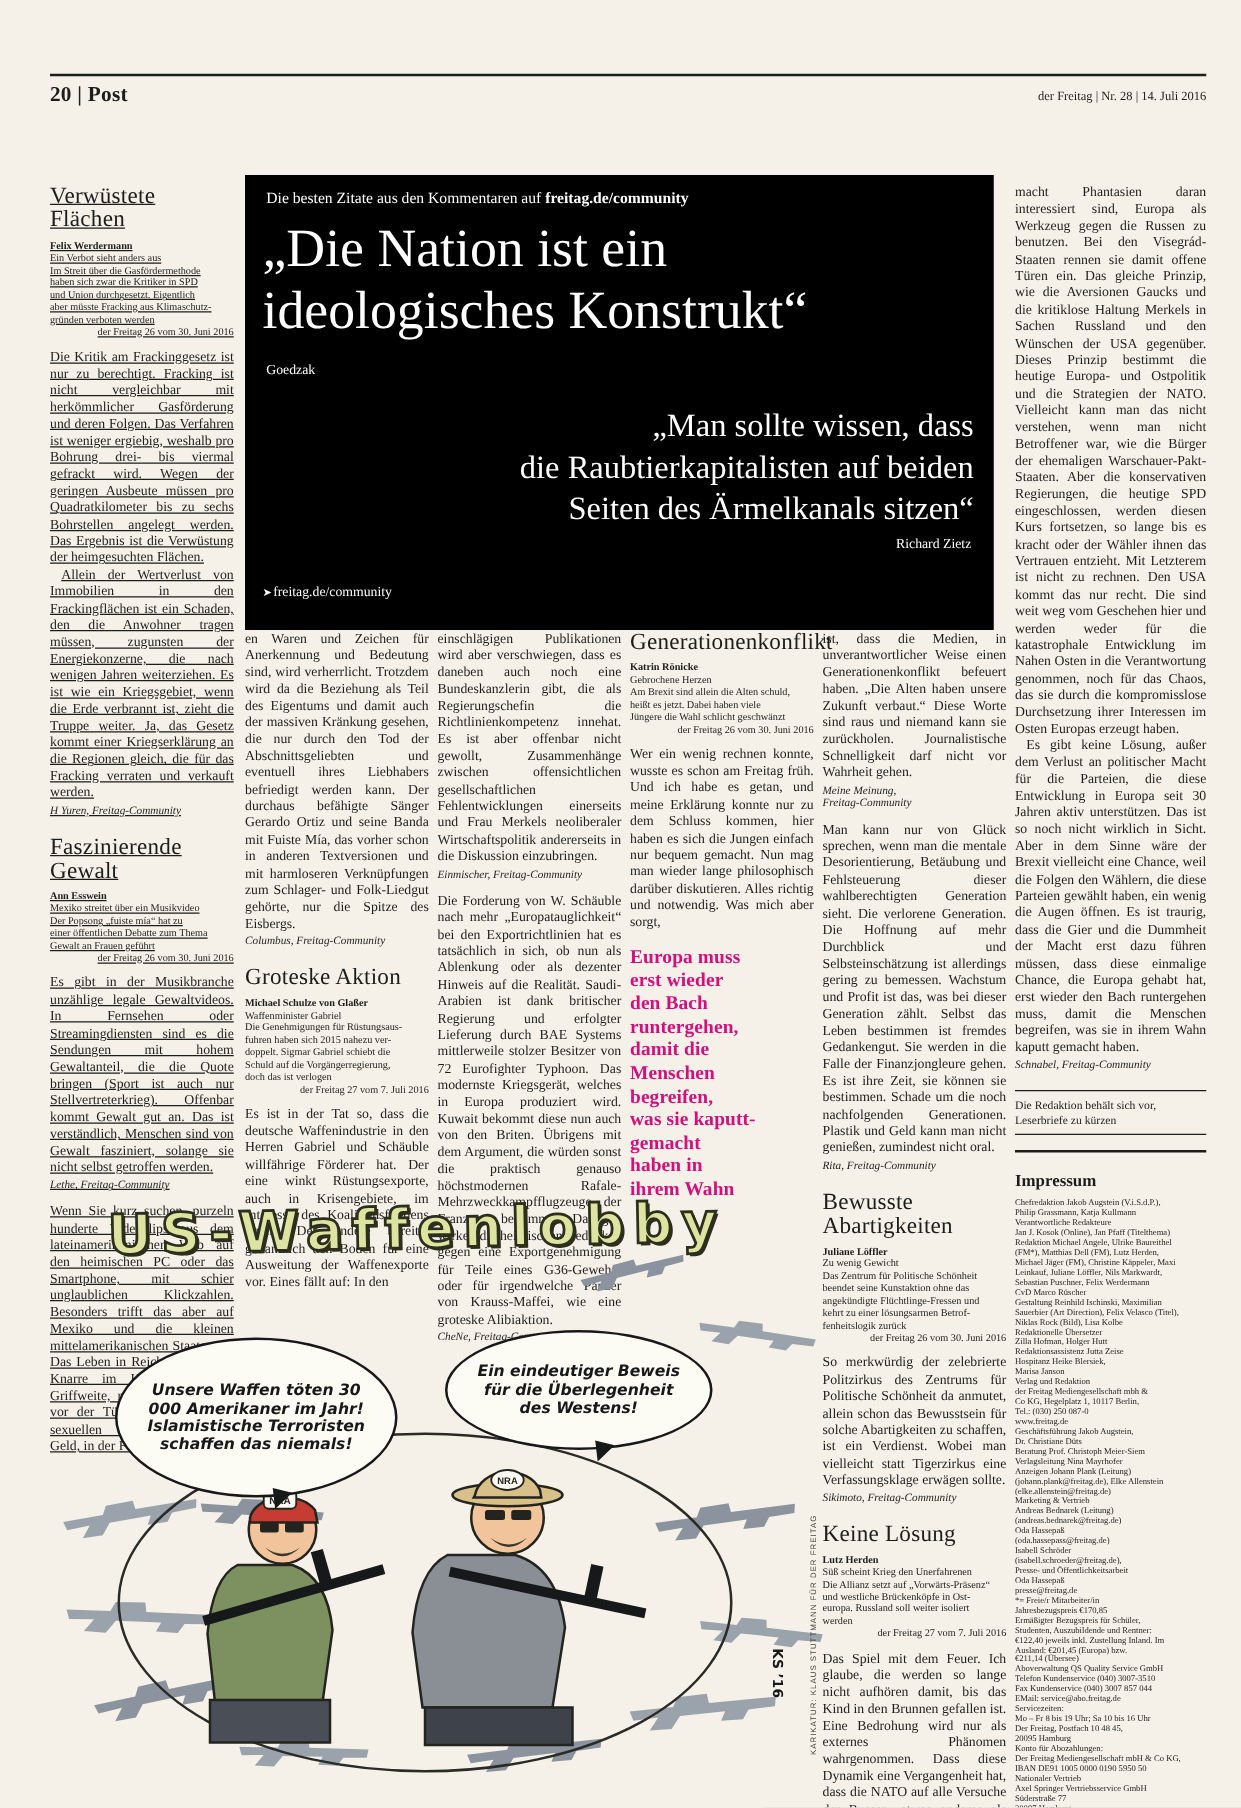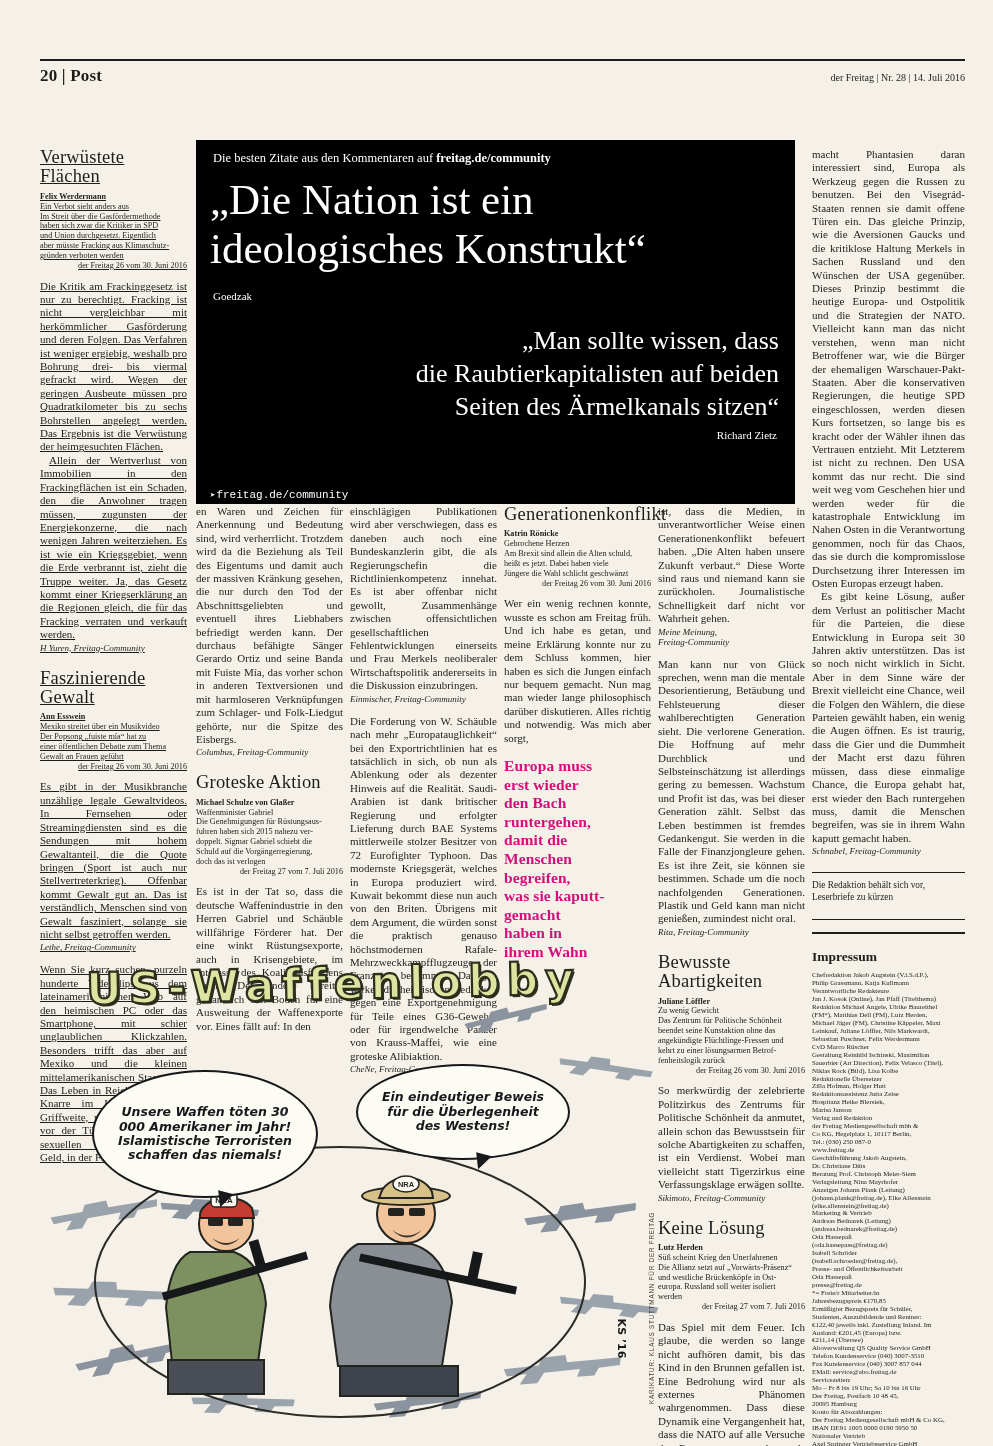--- a/index.html
+++ b/index.html
@@ -10,42 +10,42 @@
   .hleft{position:absolute;left:40px;top:66px;font-size:17px;font-weight:700;letter-spacing:.2px;}
   .hright{position:absolute;right:28px;top:72px;font-size:10px;}
   
   .qbox{position:absolute;left:196px;top:140px;width:599px;height:364px;background:#000000;color:#fff;}
   .kicker{position:absolute;left:17px;top:11px;font-size:12.5px;}
   .kicker b{font-weight:700;}
   .q1{position:absolute;left:14px;top:36px;width:560px;font-size:43px;line-height:1.13;white-space:pre-line;}
   .q1a{position:absolute;left:17px;top:150px;font-size:11px;}
   .q2{position:absolute;right:16px;top:184px;width:555px;font-size:26px;line-height:1.27;text-align:right;white-space:pre-line;}
   .q2a{position:absolute;right:18px;top:289px;font-size:11px;}
-  .qlink{position:absolute;left:14px;bottom:3px;font-size:11px;font-family:Liberation Mono, monospace;}
+  .qlink{position:absolute;left:14px;bottom:24px;font-size:11px;}
   .qlink .arrow{font-size:9px;letter-spacing:-2px;margin-right:3px;}
   
   .col{position:absolute;width:147px;text-align:justify;}
   .col1{left:40px;top:148px;text-decoration:underline;}
   .col2{left:196px;top:505px;}
   .col3{left:350px;top:505px;}
   .col4{left:504px;top:505px;}
   .col5{left:658px;top:505px;}
   .col6{left:812px;top:148px;width:153px;}
   .col>:first-child{margin-top:0;}
   .b-h{font-size:18.5px;line-height:1.05;text-align:left;margin:16px 0 5px;letter-spacing:.2px;}
   .b-by{font-size:8.2px;font-weight:700;line-height:1.2;text-align:left;}
   .b-tz{font-size:8.2px;line-height:1.2;text-align:left;white-space:pre-line;}
   .b-src{font-size:8.2px;line-height:1.2;text-align:right;margin-bottom:9px;}
   .b-p,.b-pi,.b-cont{font-size:11px;line-height:1.22;hyphens:auto;-webkit-hyphens:auto;margin:0;}
   .b-pi{text-indent:9px;}
   .b-at{font-size:9px;font-style:italic;text-align:left;margin:1px 0 11px;}
   .b-pull{font-size:15.5px;font-weight:700;line-height:1.2;color:#d40e7a;text-align:left;
           margin-top:12px;padding-right:26px;white-space:pre-line;letter-spacing:.1px;}
   .b-note{font-size:9.3px;line-height:1.25;text-align:left;border-top:1.4px solid #1d1d1b;
-          border-bottom:1.4px solid #1d1d1b;padding:7px 0 16px;margin:16px 0 12px;}
+          border-bottom:1.4px solid #1d1d1b;padding:7px 0 4px;margin:16px 0 12px;}
   .b-imph{font-size:13.5px;font-weight:700;text-align:left;border-top:2px solid #1d1d1b;
           padding-top:15px;margin-top:2px;}
   .b-imp{font-size:6.9px;line-height:1.15;text-align:left;white-space:pre-line;margin-top:6px;}
   
   .cartoon{position:absolute;left:40px;top:952px;width:622px;height:470px;}
   .ctitle{position:absolute;left:46px;top:6px;font-family:"DejaVu Sans",sans-serif;font-weight:700;
           font-size:44px;letter-spacing:7px;color:#dde3a0;-webkit-text-stroke:2.2px #2b2f1c;
           text-shadow:2px 2px 0 #2b2f1c;transform:rotate(-1.2deg);white-space:nowrap;}
   .cart-svg{position:absolute;left:0;top:0;}
   .bubble{position:absolute;background:#fcfbf4;border:2px solid #17181a;border-radius:50%;

